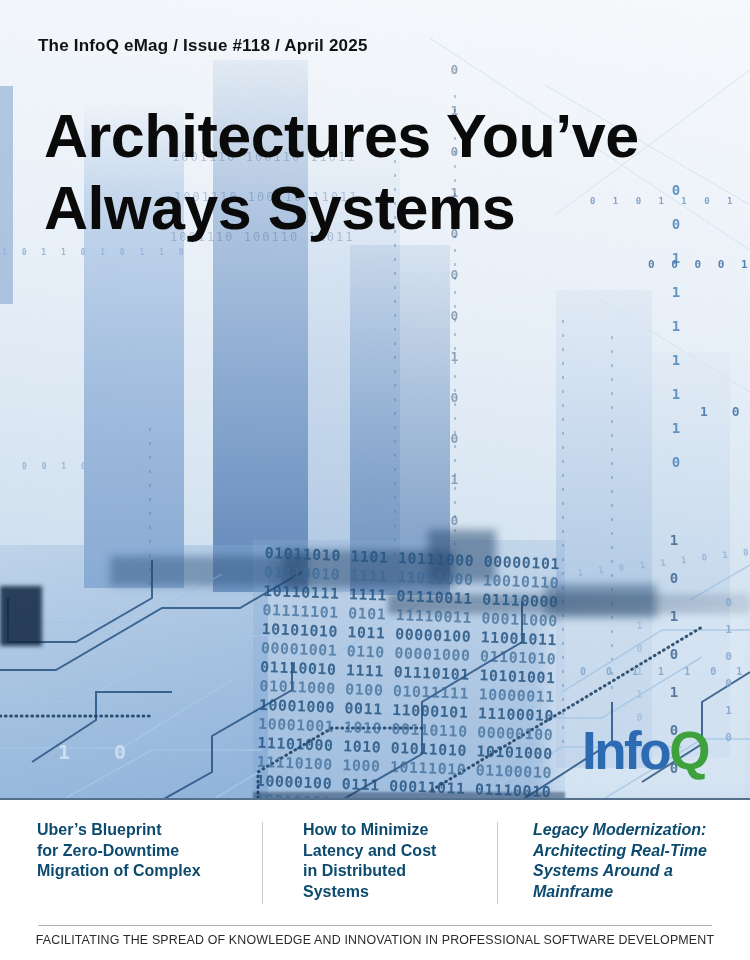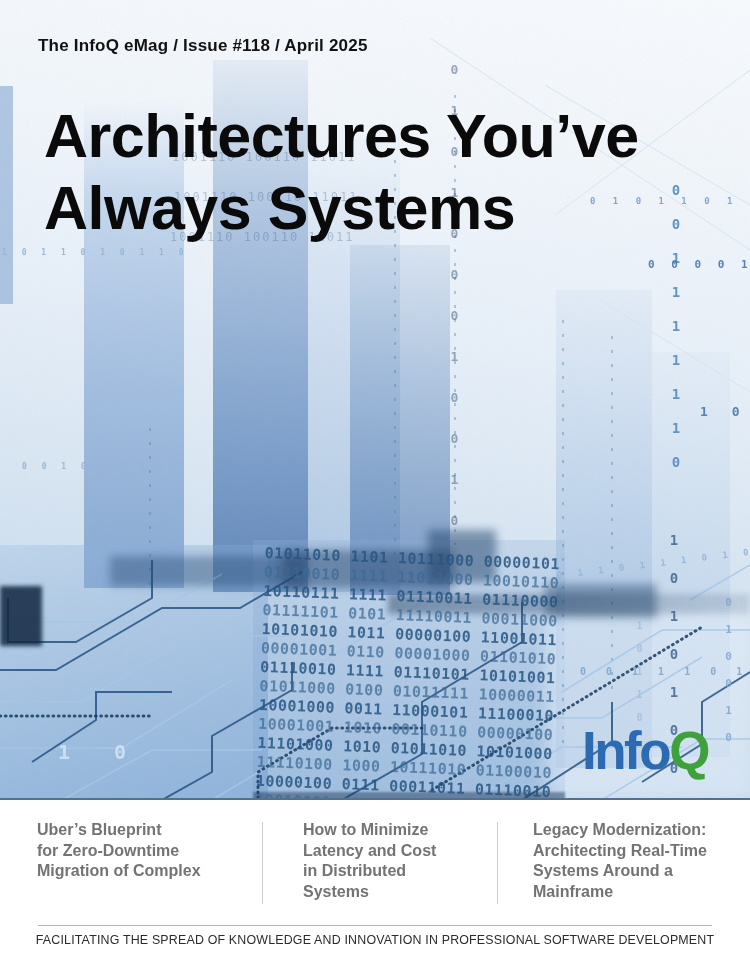--- a/index.html
+++ b/index.html
@@ -79,22 +79,22 @@
 
   
   .meta{position:absolute;left:38px;top:36px;font-size:17px;font-weight:bold;color:#121212;letter-spacing:.2px;z-index:10;}
   .headline{position:absolute;left:36px;top:92px;margin:8px;font-size:61px;line-height:72px;font-weight:bold;
             color:#0a0a0b;letter-spacing:-.5px;z-index:10;}
   .logo{position:absolute;left:582px;top:724px;font-size:53px;line-height:1;font-weight:bold;letter-spacing:-2.5px;z-index:10;}
   .logo .info{color:#2c6bb1;} .logo .q{color:#3ea13b;}
 
   
   .articles{position:absolute;left:0;top:800px;width:750px;height:122px;background:#ffffff;}
-  .article{position:absolute;top:20px;font-size:16px;line-height:20.5px;font-weight:bold;color:#737373;}
-  #art1{left:37px;} #art2{left:303px;} #art3{left:533px;}
+  .article{position:absolute;top:20px;font-size:16px;line-height:20.5px;font-weight:bold;color:#0c4a6e;}
+  #art1{left:37px;} #art2{left:303px;} #art3{left:533px;font-style:italic;}
   .divider{position:absolute;top:22px;width:1px;height:82px;background:#cccccc;}
   #div1{left:262px;} #div2{left:497px;}
 
   
   .footer{position:absolute;left:0;top:922px;width:716px;height:38px;background:#ffffff;}
   .footer-rule{position:absolute;left:38px;top:3px;width:674px;height:1px;background:#b3b3b3;}
   .tagline{position:absolute;left:0;top:10px;width:750px;text-align:center;font-size:13.2px;
            letter-spacing:.2px;color:#2b2b2b;white-space:nowrap;transform:scaleX(.94);transform-origin:center;}
 </style>
 </head>

